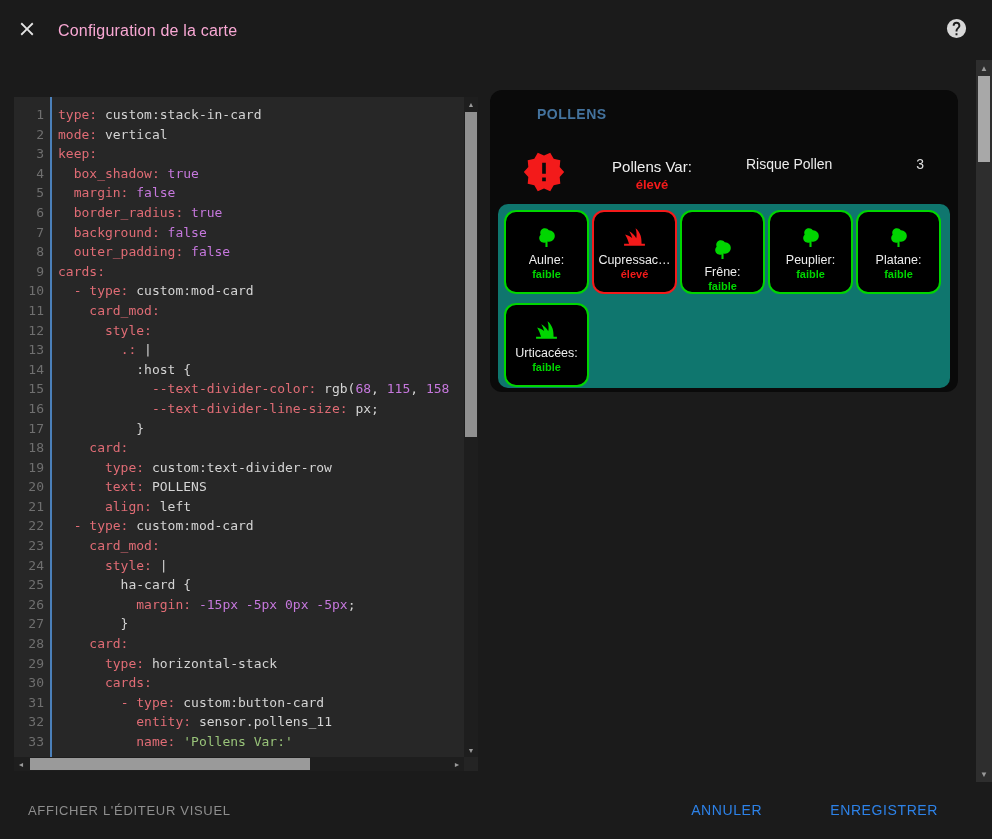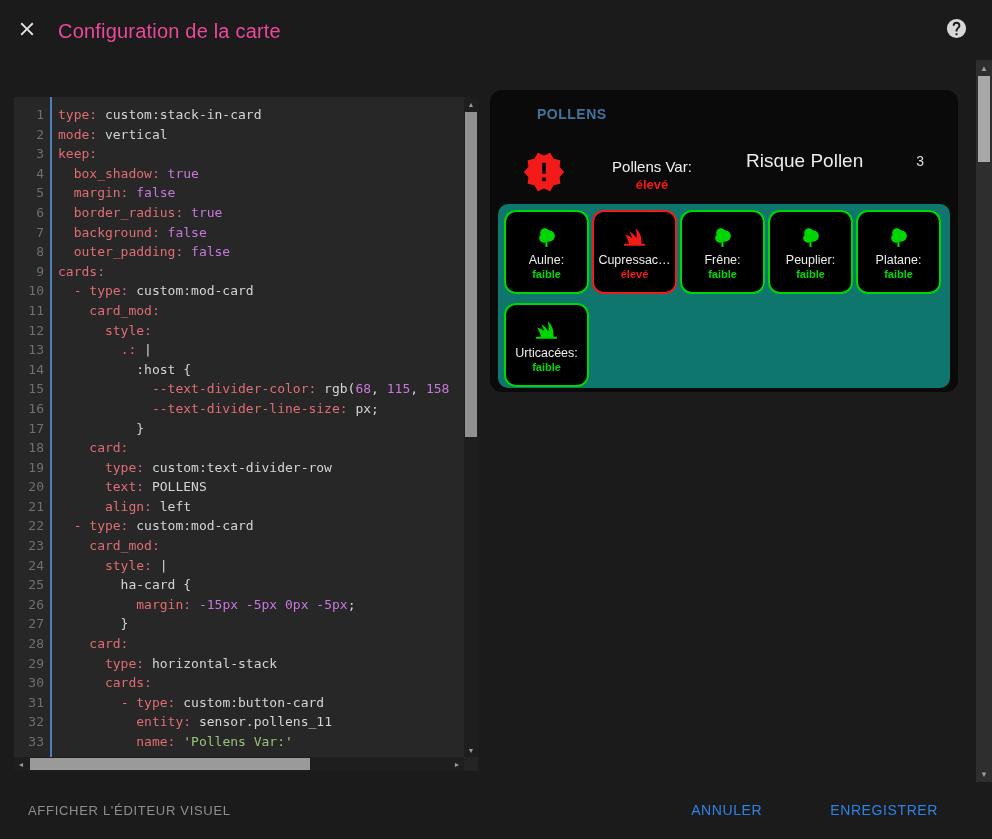--- a/index.html
+++ b/index.html
@@ -4,21 +4,21 @@
 <style>
   *{box-sizing:border-box}
   html,body{margin:0;padding:0}
   body{width:992px;height:839px;overflow:hidden;background:#1b1b1b;font-family:"Liberation Sans",sans-serif}
   .dialog{position:relative;width:992px;height:839px;background:#1b1b1b;overflow:hidden}
 
   
   .dlg-header{position:absolute;top:0;left:0;right:0;height:58px;display:flex;align-items:center;padding:0 16px}
   .icon-btn{background:none;border:none;padding:0;cursor:pointer;display:flex;align-items:center;justify-content:center}
   .close-btn svg{width:22px;height:22px;fill:#e4e4e4}
-  .dlg-title{font-size:20px;font-weight:400;color:#ec4899;margin:4px 0 0 20px;letter-spacing:.2px}
+  .dlg-title{font-size:16px;font-weight:400;color:#f9a8d4;margin:4px 0 0 20px;letter-spacing:.2px}
   .help-btn{position:absolute;right:24px;top:17px}
   .help-btn svg{width:23px;height:23px;fill:#d8d8d8}
 
   
   .editor{position:absolute;left:14px;top:97px;width:464px;height:660px;background:#272727}
   .ed-body{display:flex;height:100%;margin-right:14px;overflow:hidden;font-family:"DejaVu Sans Mono",monospace;font-size:13px}
   .gutter{width:36px;padding:8px 6px 0 0;text-align:right;color:#6f6f6f;flex:none}
   .ln{height:19.6px;line-height:19.6px}
   .code{flex:1;padding:8px 0 0 6px;border-left:2px solid #4b80ba;overflow:hidden}
   .cl{height:19.6px;line-height:19.6px;white-space:pre}
@@ -47,21 +47,21 @@
   
   .preview{position:absolute;left:490px;top:90px;width:468px;height:302px;background:#0a0a0a;border-radius:12px}
   .divider-row{padding:16px 0 0 47px;color:var(--divider_blue);font-weight:700;font-size:14px;letter-spacing:.5px}
   .top-row{position:relative;display:flex;align-items:flex-end;height:64px;margin-top:8px}
   .alert-wrap{margin-left:32px;width:44px;height:44px;flex:none;cursor:pointer}
   .alert-wrap svg{width:44px;height:44px;fill:var(--high_red)}
   .name-state{width:140px;margin-left:16px;text-align:center}
   .ns-name{color:#f0f0f0;font-size:15px;line-height:19px}
   .ns-state{color:var(--high_red);font-size:13px;font-weight:700;line-height:18px}
   .risk{flex:1;display:flex;align-items:center;margin-bottom:22px}
-  .risk-label{color:#ececec;font-size:19px;margin-left:24px}
+  .risk-label{color:#ececec;font-size:14px;margin-left:24px}
   .risk-value{margin-left:auto;margin-right:34px;color:#dedede;font-size:14px}
   .pollen-grid{margin:10px 8px 0;background:#0f766e;border-radius:10px;padding:6px;height:184px;
                display:flex;flex-wrap:wrap;gap:9px 3px;align-content:flex-start}
   .pollen-btn{width:85px;height:84px;background:#000;border:2px solid var(--low_green);border-radius:12px;
               display:flex;flex-direction:column;align-items:center;justify-content:center;cursor:pointer}
   .picon{width:25px;height:25px;margin-bottom:3px}
   .pname{color:#ededed;font-size:12.5px;max-width:77px;white-space:nowrap;overflow:hidden}
   .pstate{font-size:11px;font-weight:700;margin-top:1px}
 
   
@@ -204,21 +204,21 @@
           <div class="pname">Aulne:</div>
           <div class="pstate" style="color: rgb(0, 214, 0);">faible</div>
         </div>
         <div class="pollen-btn" style="border-color: rgb(243, 26, 26);">
           <svg viewBox="0 0 24 24" class="picon">
             <path d="M12,20H2V18H6.75C6.02,15.19 4.81,12.24 3,9C5.82,9.91 8.08,11.07 9.79,12.48C9.29,10.36 8.37,8.2 7,6C10.16,7.9 12.37,10.14 13.66,12.74C13.94,11.5 14,10.2 14,9C14,7 13.66,5 13,3C15.43,4.93 17.07,7.37 17.91,10.32C18.5,12.4 18.75,14.96 18.75,18H22V20H12Z" fill="#f31a1a"></path>
           </svg>
           <div class="pname">Cupressac…</div>
           <div class="pstate" style="color: rgb(243, 26, 26);">élevé</div>
         </div>
-        <div class="pollen-btn" style="border-color: rgb(0, 214, 0);">
+        <div class="pollen-btn" style="border-color: rgb(0, 214, 0); justify-content: flex-end;">
           <svg viewBox="0 0 24 24" class="picon">
             <path d="M11,21V16.74C10.53,16.91 10.03,17 9.5,17C7,17 5,15 5,12.5C5,11.23 5.5,10.09 6.36,9.27C6.13,8.73 6,8.13 6,7.5C6,5 8,3 10.5,3C12.06,3 13.44,3.8 14.25,5C14.33,5 14.41,5 14.5,5A5.5,5.5 0 0,1 20,10.5A5.5,5.5 0 0,1 14.5,16C14,16 13.5,15.93 13,15.79V21H11Z" fill="#00d600"></path>
           </svg>
           <div class="pname">Frêne:</div>
           <div class="pstate" style="color: rgb(0, 214, 0);">faible</div>
         </div>
         <div class="pollen-btn" style="border-color: rgb(0, 214, 0);">
           <svg viewBox="0 0 24 24" class="picon">
             <path d="M11,21V16.74C10.53,16.91 10.03,17 9.5,17C7,17 5,15 5,12.5C5,11.23 5.5,10.09 6.36,9.27C6.13,8.73 6,8.13 6,7.5C6,5 8,3 10.5,3C12.06,3 13.44,3.8 14.25,5C14.33,5 14.41,5 14.5,5A5.5,5.5 0 0,1 20,10.5A5.5,5.5 0 0,1 14.5,16C14,16 13.5,15.93 13,15.79V21H11Z" fill="#00d600"></path>
           </svg>

